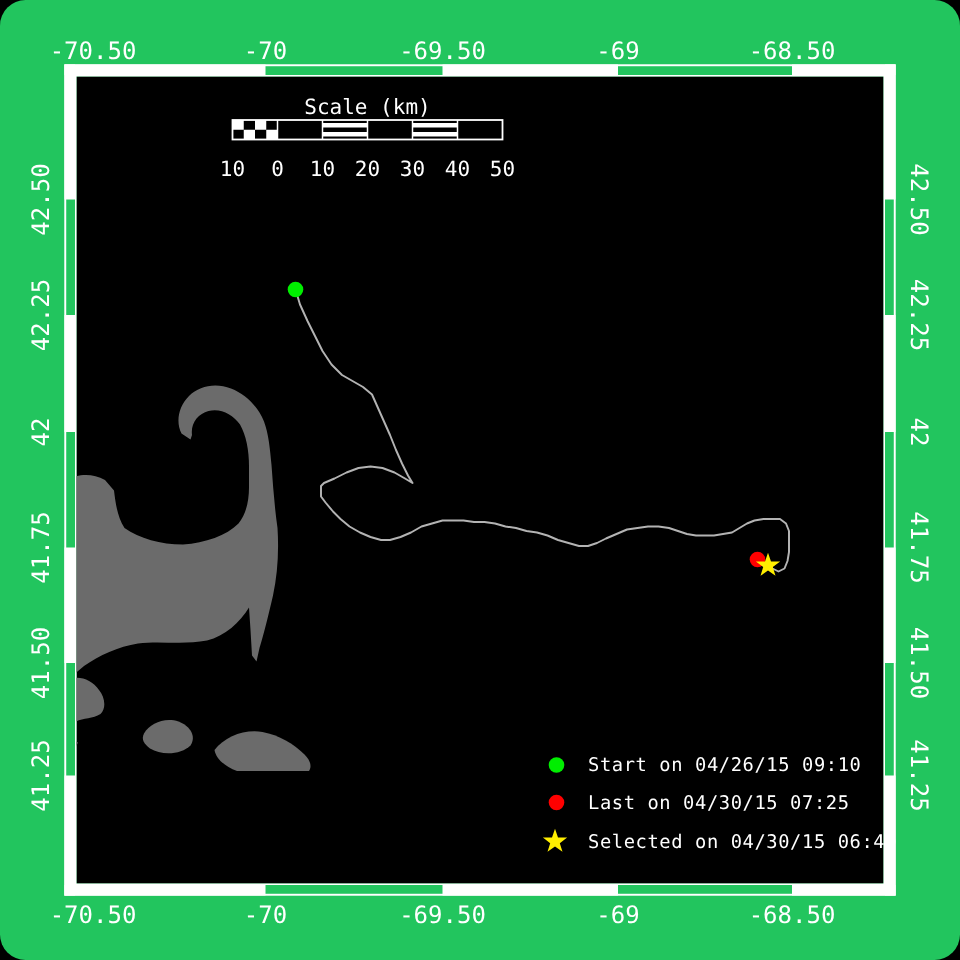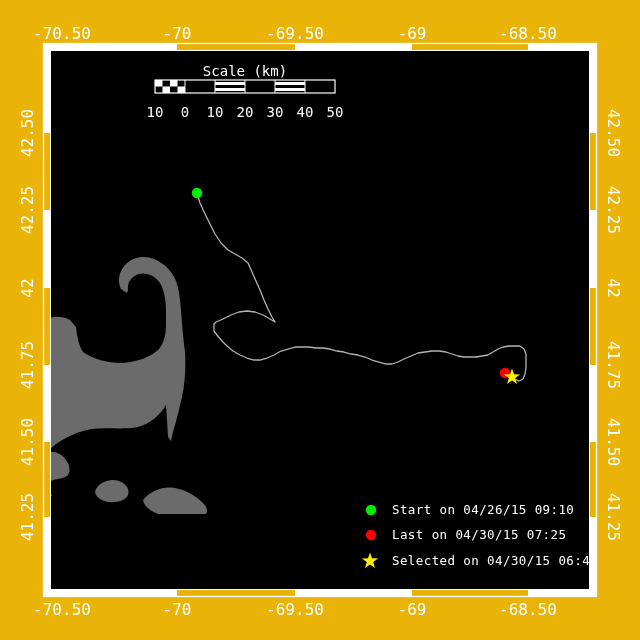--- a/index.html
+++ b/index.html
@@ -1,17 +1,17 @@
 <!DOCTYPE html>
 <html><head>
 <meta charset="utf-8">
 <style>
   html,body{margin:0;padding:0;background:#000;}
-  .stage{position:relative;width:640px;height:640px;background:#eab308;overflow:hidden;
-         font-family:"DejaVu Sans Mono", monospace;}
+  .stage{position:relative;width:640px;height:640px;background:#22c55e;overflow:hidden;
+         font-family:"DejaVu Sans Mono", monospace;border-radius:17px;}
   svg text{fill:#ffffff;font-family:"DejaVu Sans Mono", monospace;}
   .axis-lbl{font-size:16px;}
   .scale-lbl{font-size:14px;}
   .legend-lbl{font-size:12.5px;letter-spacing:0.4px;}
 </style>
 </head>
 <body>
 
 <div class="stage">
 <svg width="640" height="640" viewBox="0 0 640 640">

